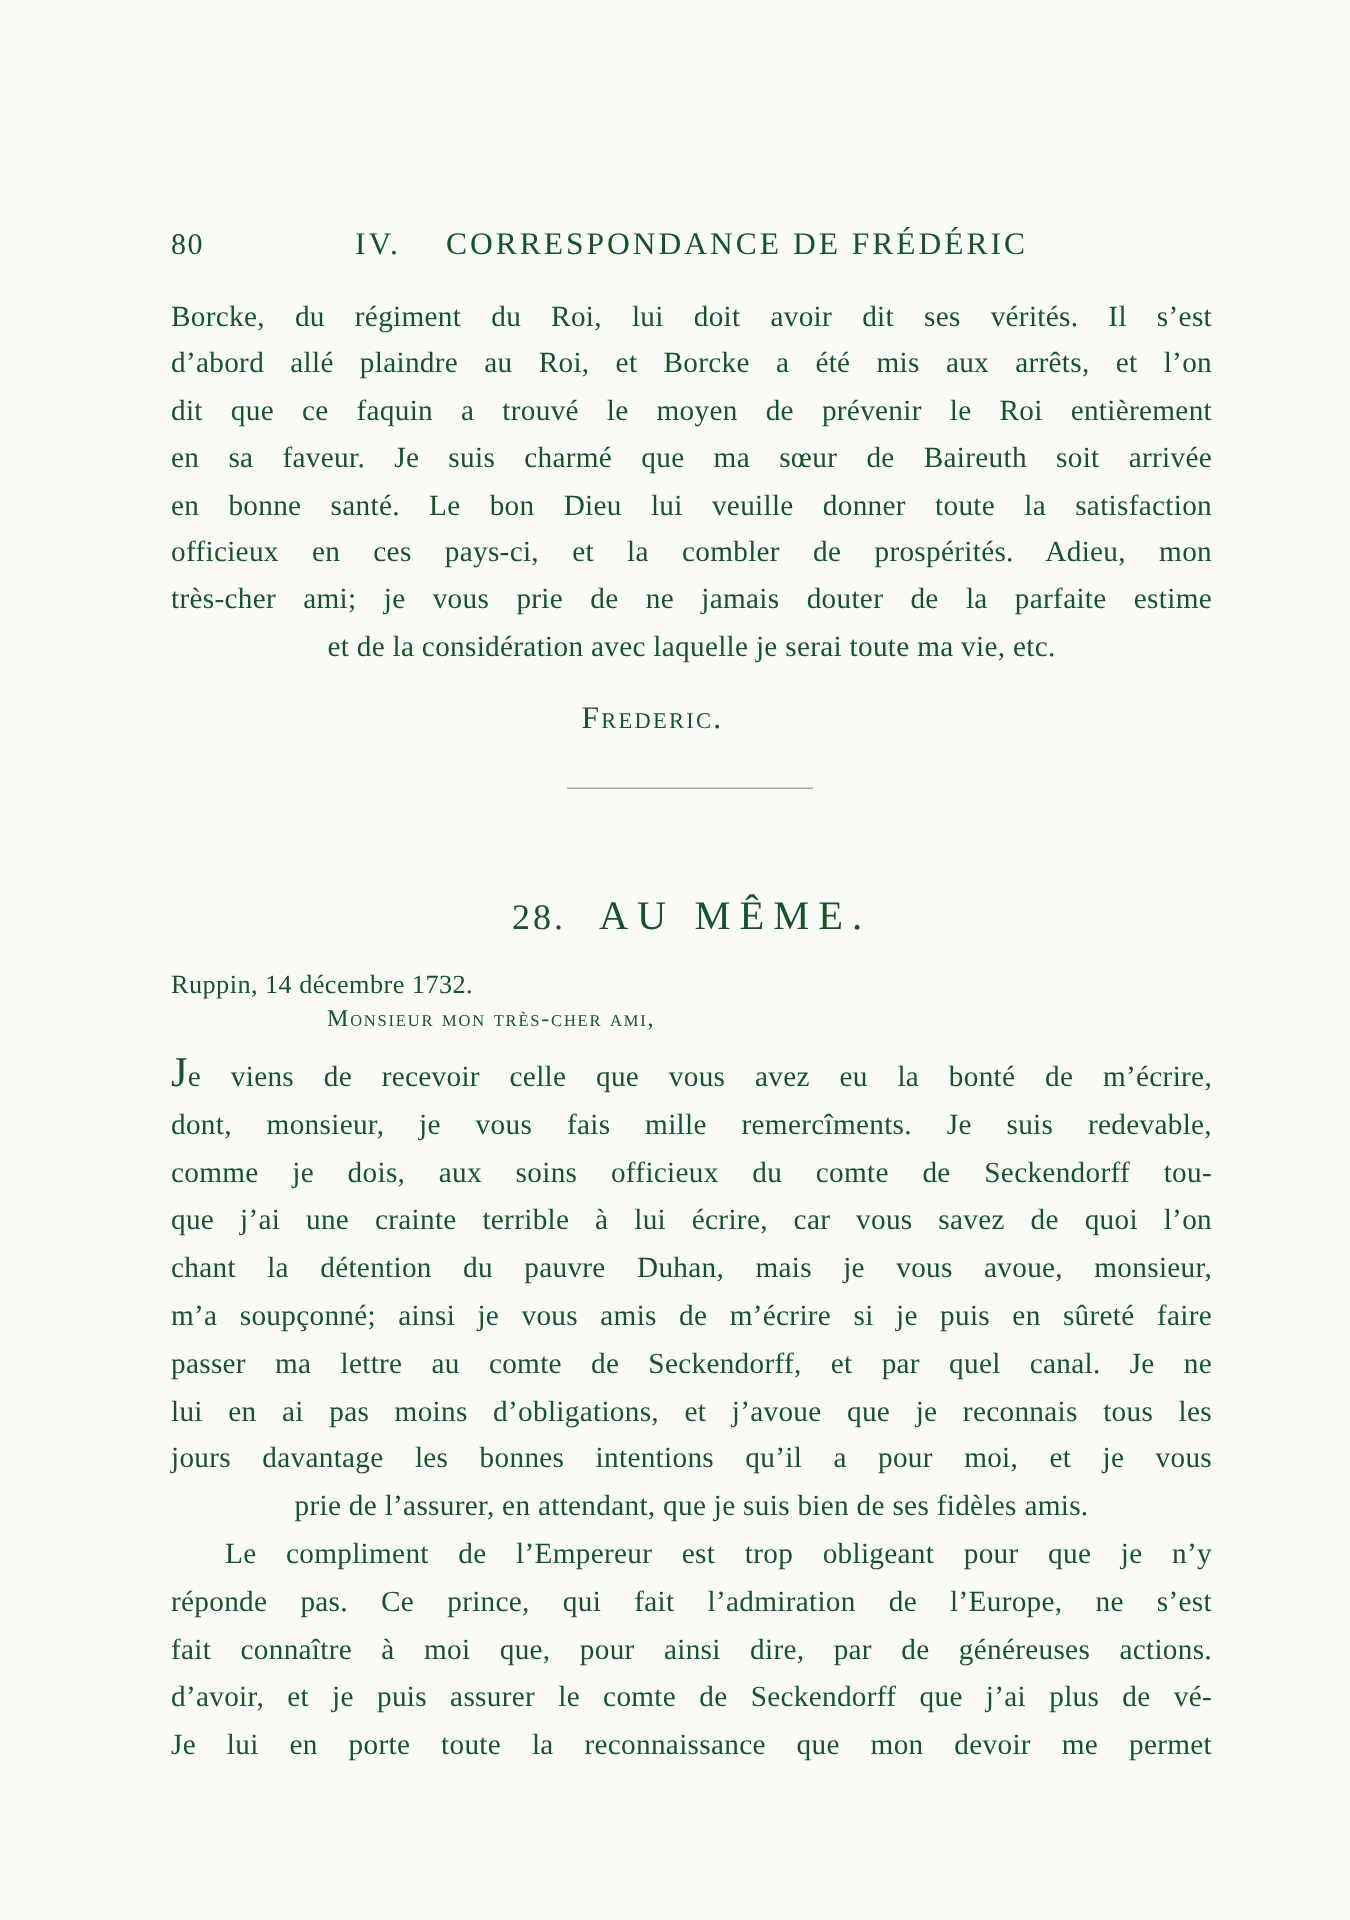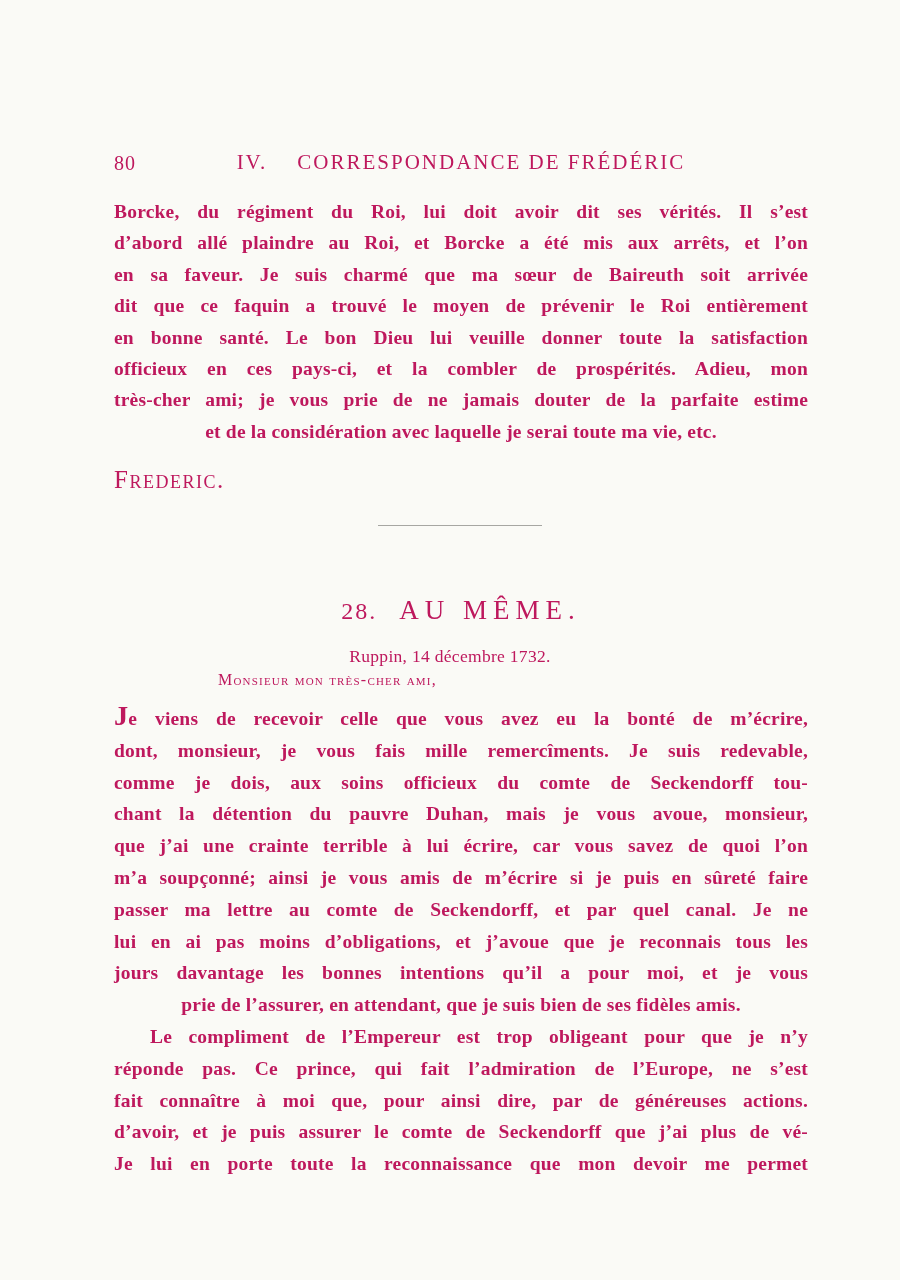--- a/index.html
+++ b/index.html
@@ -1,72 +1,72 @@
 <!DOCTYPE html>
 <html><head>
 <meta charset="utf-8">
 <style>
   html,body{margin:0;padding:0;background:#e8e8e4;}
   .page{
     position:relative;
     width:900px;height:1280px;
     background:#fafaf6;
-    color:#be185d;
+    color:#14532d;
     font-family:"Liberation Serif", serif;
     overflow:hidden;
     box-shadow:0 0 4px rgba(0,0,0,.15);
   }
   
   .hdr{position:absolute;top:150px;left:114px;width:694px;height:30px;}
   .pagenum{position:absolute;left:0;top:2px;font-size:20px;letter-spacing:1px;}
   .rtitle{position:absolute;left:0;right:0;text-align:center;font-size:21px;letter-spacing:2px;white-space:nowrap;}
   .rtitle .sec{margin-right:30px;}
   
-  .para{position:absolute;left:114px;width:694px;font-size:19.5px;font-weight:bold;}
+  .para{position:absolute;left:114px;width:694px;font-size:19.5px;}
   .p-end{top:196px;--lh:31.4px;line-height:31.4px;}
   .p-body{top:703px;--lh:31.8px;line-height:31.8px;}
   .ln{height:var(--lh);text-align:center;letter-spacing:.2px;}
   .ln.just{text-align:justify;}
   .ln.just::after{content:"";display:inline-block;width:100%;}
   .ln.ind{text-indent:36px;}
   .initial{font-size:1.45em;line-height:0;}
   
-  .sig{position:absolute;top:466px;left:114px;width:694px;text-align:left;padding-right:0;box-sizing:border-box;
-       font-variant:small-caps;font-size:25px;letter-spacing:1.5px;}
+  .sig{position:absolute;top:466px;left:114px;width:694px;text-align:center;padding-right:0;box-sizing:border-box;
+       font-variant:small-caps;font-size:21px;letter-spacing:1.5px;}
   .sig-inner{margin-right:52px;}
   
   .divider{position:absolute;top:525px;left:378px;width:164px;height:1px;background:#a6a6a2;}
   
   .lh-wrap{position:absolute;top:595px;left:114px;width:694px;text-align:center;font-size:27px;white-space:nowrap;}
   .lh-num{font-size:24px;letter-spacing:2px;margin-right:22px;}
   .lh-title{letter-spacing:6px;}
   
-  .dateline{position:absolute;top:646px;left:114px;width:694px;text-align:center;box-sizing:border-box;
+  .dateline{position:absolute;top:646px;left:114px;width:694px;text-align:left;box-sizing:border-box;
             font-size:17.5px;letter-spacing:.3px;}
   .dl-inner{margin-right:22px;}
   
   .salut{position:absolute;top:671px;left:218px;font-variant:small-caps;font-size:16px;letter-spacing:1.2px;}
 </style>
 </head>
 <body>
 
 <div class="page">
 
   <div class="hdr">
     <span class="pagenum">80</span>
     <div class="rtitle">
       <span class="sec">IV.</span><span>CORRESPONDANCE DE FRÉDÉRIC</span>
     </div>
   </div>
 
   <div class="para p-end">
       <div class="ln just">Borcke, du régiment du Roi, lui doit avoir dit ses vérités. Il s’est</div>
       <div class="ln just">d’abord allé plaindre au Roi, et Borcke a été mis aux arrêts, et l’on</div>
+      <div class="ln just">dit que ce faquin a trouvé le moyen de prévenir le Roi entièrement</div>
       <div class="ln just">en sa faveur. Je suis charmé que ma sœur de Baireuth soit arrivée</div>
-      <div class="ln just">dit que ce faquin a trouvé le moyen de prévenir le Roi entièrement</div>
       <div class="ln just">en bonne santé. Le bon Dieu lui veuille donner toute la satisfaction</div>
       <div class="ln just">officieux en ces pays-ci, et la combler de prospérités. Adieu, mon</div>
       <div class="ln just">très-cher ami; je vous prie de ne jamais douter de la parfaite estime</div>
       <div class="ln">et de la considération avec laquelle je serai toute ma vie, etc.</div>
     </div>
 
   <div class="sig">
     <span class="sig-inner">Frederic.</span>
   </div>
 
@@ -79,22 +79,22 @@
   <div class="dateline">
     <span class="dl-inner">Ruppin, 14 décembre 1732.</span>
   </div>
 
   <div class="salut">Monsieur mon très-cher ami,</div>
 
   <div class="para p-body">
       <div class="ln just"><span class="initial">J</span>e viens de recevoir celle que vous avez eu la bonté de m’écrire,</div>
       <div class="ln just">dont, monsieur, je vous fais mille remercîments. Je suis redevable,</div>
       <div class="ln just">comme je dois, aux soins officieux du comte de Seckendorff tou-</div>
+      <div class="ln just">que j’ai une crainte terrible à lui écrire, car vous savez de quoi l’on</div>
       <div class="ln just">chant la détention du pauvre Duhan, mais je vous avoue, monsieur,</div>
-      <div class="ln just">que j’ai une crainte terrible à lui écrire, car vous savez de quoi l’on</div>
       <div class="ln just">m’a soupçonné; ainsi je vous amis de m’écrire si je puis en sûreté faire</div>
       <div class="ln just">passer ma lettre au comte de Seckendorff, et par quel canal. Je ne</div>
       <div class="ln just">lui en ai pas moins d’obligations, et j’avoue que je reconnais tous les</div>
       <div class="ln just">jours davantage les bonnes intentions qu’il a pour moi, et je vous</div>
       <div class="ln">prie de l’assurer, en attendant, que je suis bien de ses fidèles amis.</div>
       <div class="ln just ind">Le compliment de l’Empereur est trop obligeant pour que je n’y</div>
       <div class="ln just">réponde pas. Ce prince, qui fait l’admiration de l’Europe, ne s’est</div>
       <div class="ln just">fait connaître à moi que, pour ainsi dire, par de généreuses actions.</div>
       <div class="ln just">d’avoir, et je puis assurer le comte de Seckendorff que j’ai plus de vé-</div>
       <div class="ln just">Je lui en porte toute la reconnaissance que mon devoir me permet</div>

